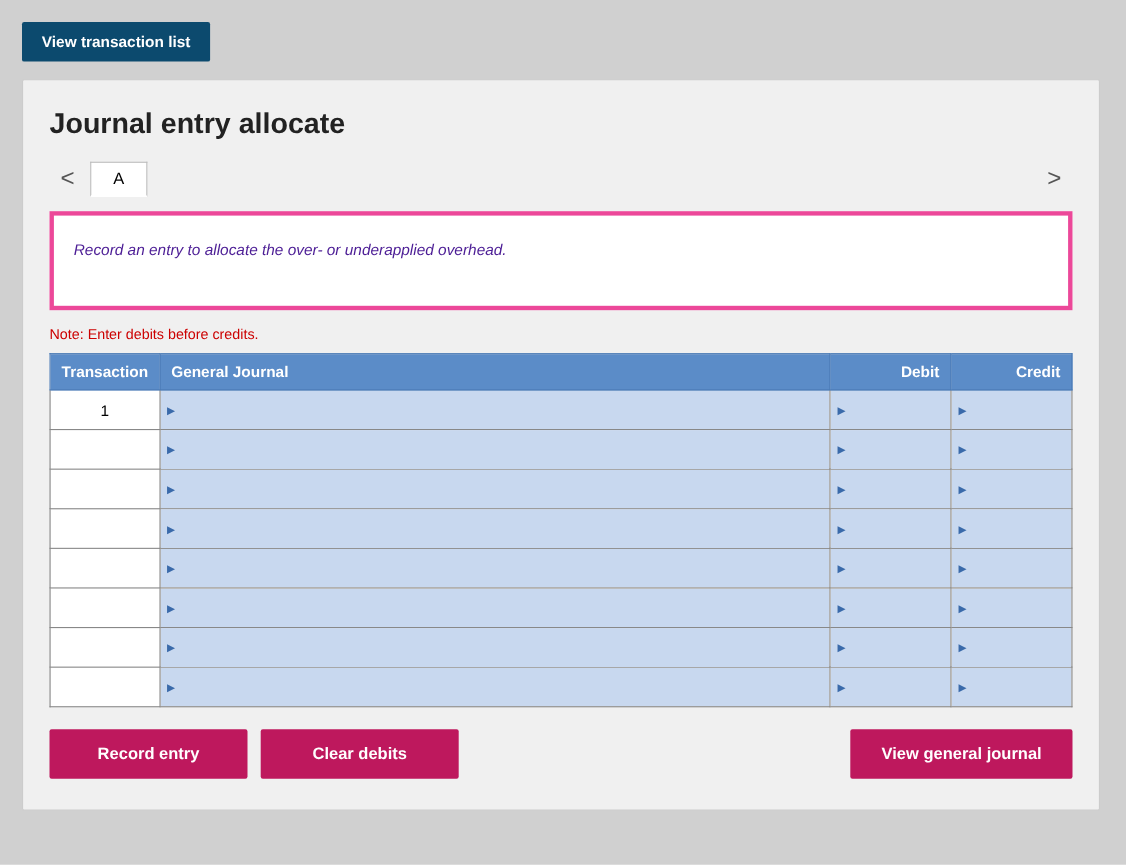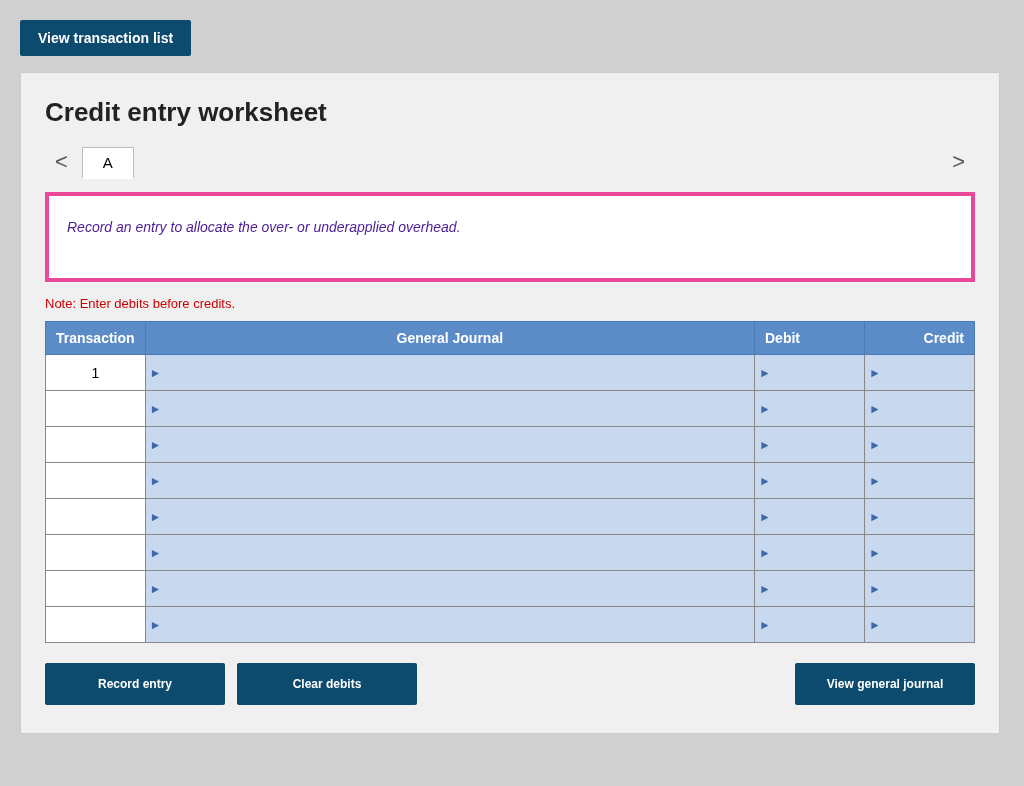--- a/index.html
+++ b/index.html
@@ -110,25 +110,25 @@
       padding: 8px 10px;
       border: 1px solid #4a7ab5;
       text-align: center;
     }
 
     .journal-table thead tr th.col-transaction {
       text-align: center;
       width: 88px;
     }
     .journal-table thead tr th.col-general {
-      text-align: center;
+      text-align: left;
     }
     .journal-table thead tr th.col-debit {
       width: 110px;
-      text-align: left;
+      text-align: right;
     }
     .journal-table thead tr th.col-credit {
       width: 110px;
       text-align: right;
     }
 
     .journal-table tbody tr td {
       border: 1px solid #888;
       padding: 0;
       height: 36px;
@@ -170,43 +170,43 @@
     }
 
     
     .button-row {
       display: flex;
       align-items: center;
       gap: 12px;
     }
 
     .btn-action {
-      background: #0c4a6e;
+      background: #be185d;
       color: #fff;
       border: none;
       padding: 14px 28px;
-      font-size: 12px;
+      font-size: 15px;
       font-weight: bold;
       cursor: pointer;
       border-radius: 2px;
       min-width: 180px;
     }
 
     .btn-spacer { flex: 1; }
   </style>
 </head>
 <body>
 
 <div class="top-bar">
   <button class="view-transaction-btn">View transaction list</button>
 </div>
 
 <div class="worksheet-container">
 
-  <div class="worksheet-title">Credit entry worksheet</div>
+  <div class="worksheet-title">Journal entry allocate</div>
 
   <div class="tab-nav">
     <button class="tab-prev">&lt;</button>
     <div class="tab-item">A</div>
     <button class="tab-next">&gt;</button>
   </div>
 
   <div class="instruction-box">Record an entry to allocate the over- or underapplied overhead.</div>
 
   <div class="note-text">Note: Enter debits before credits.</div>

